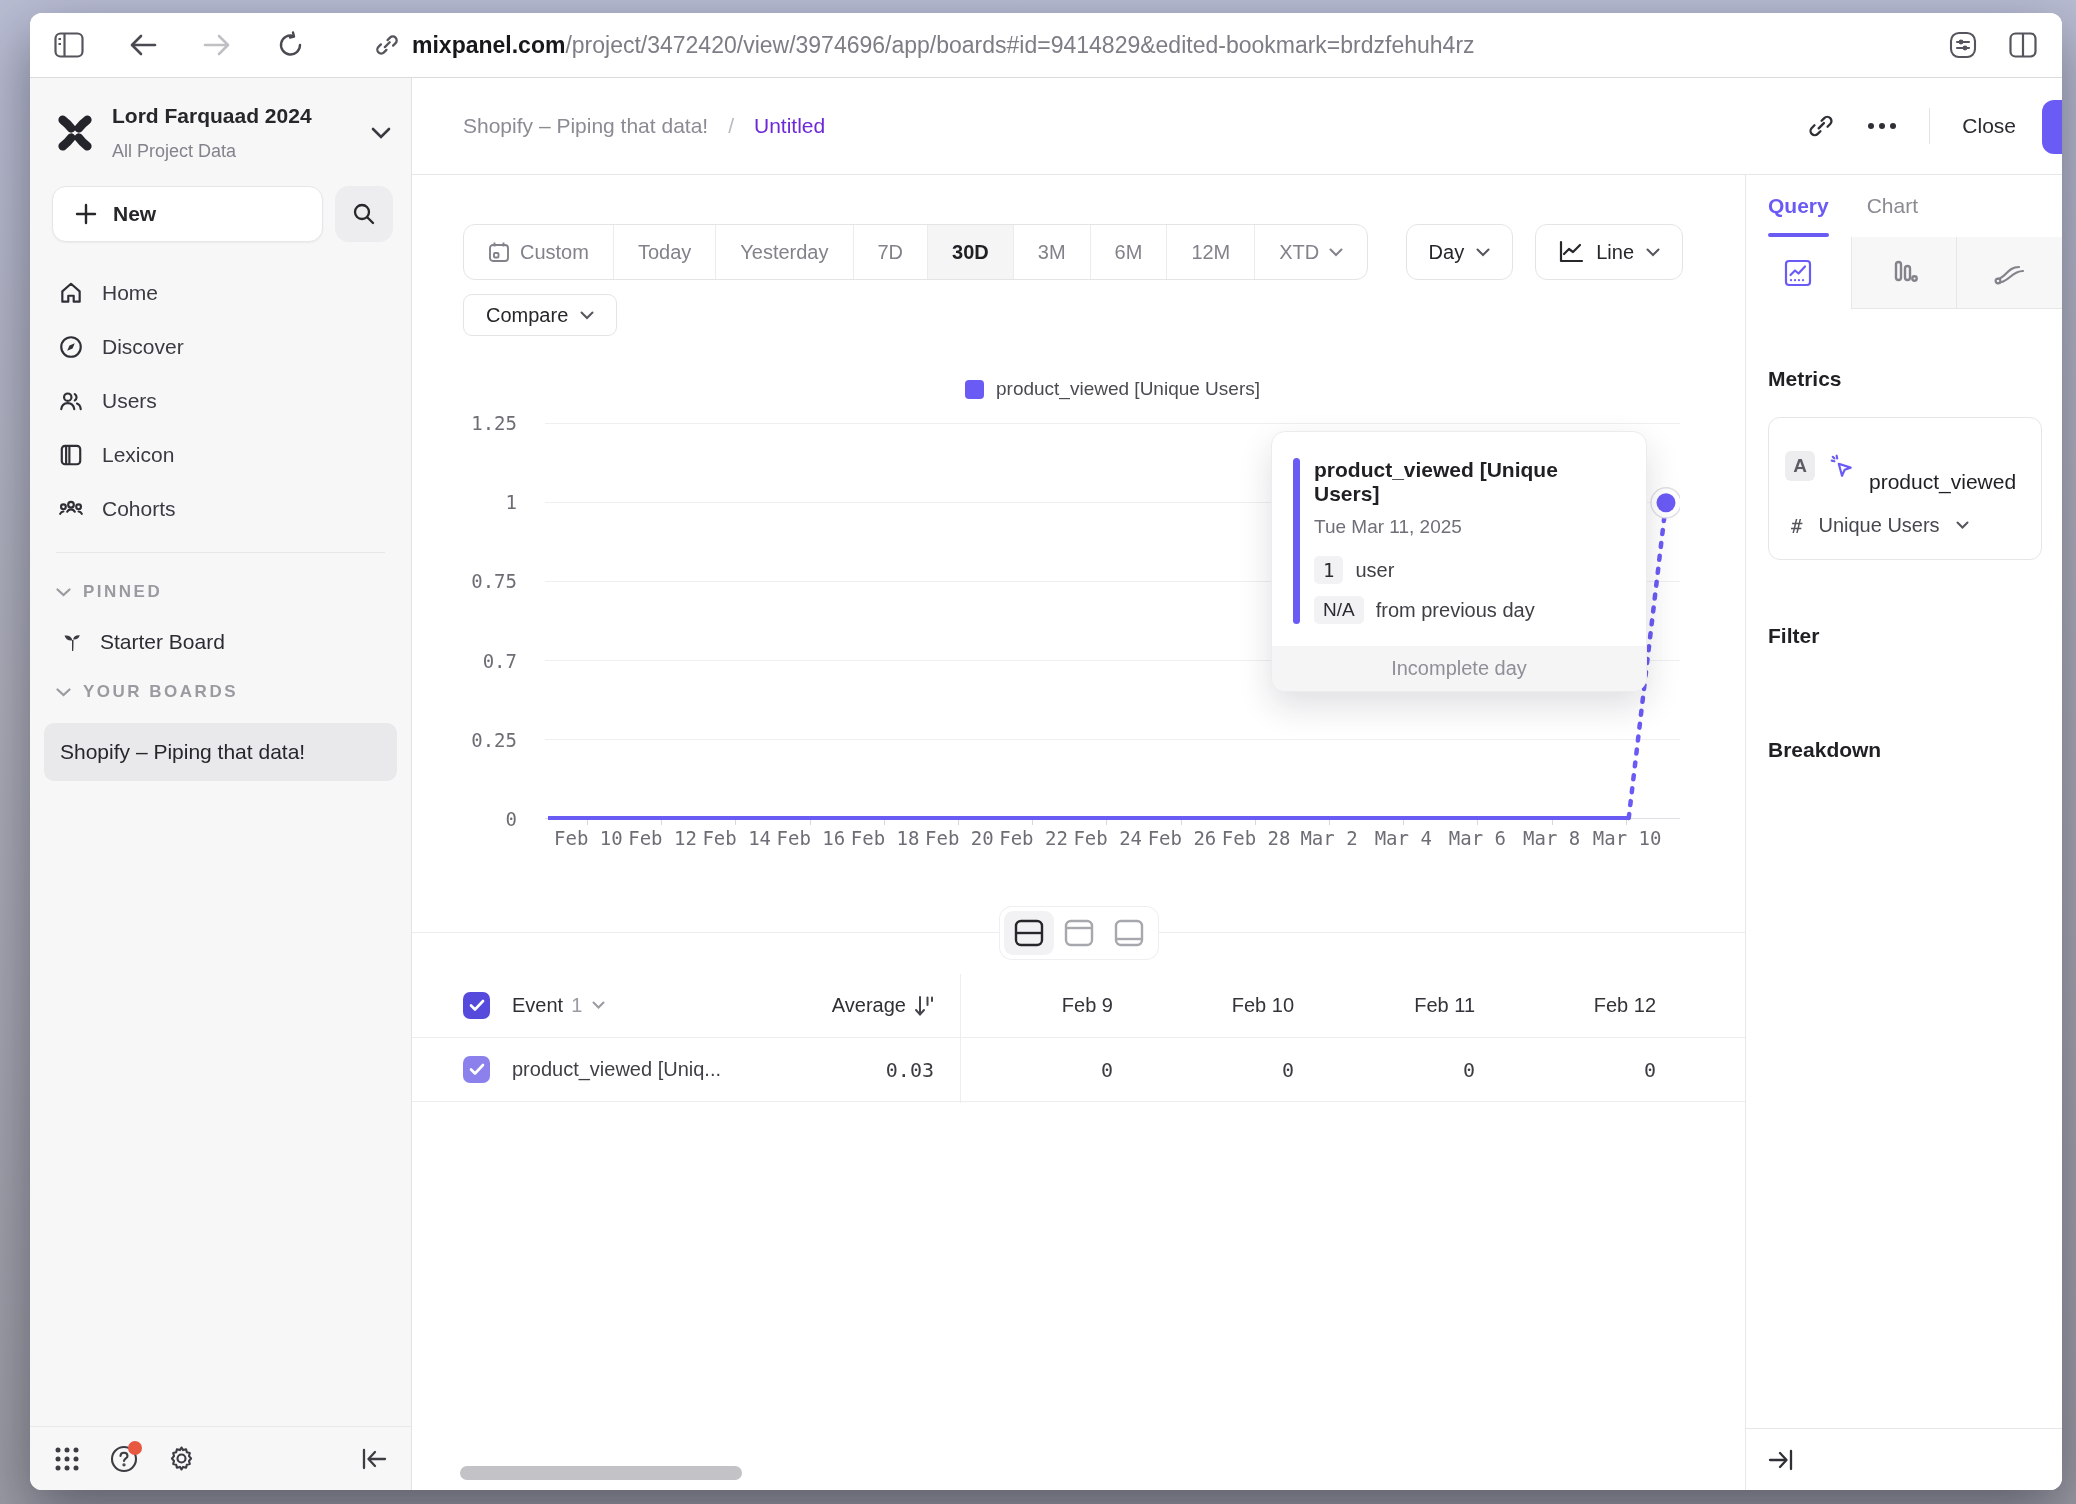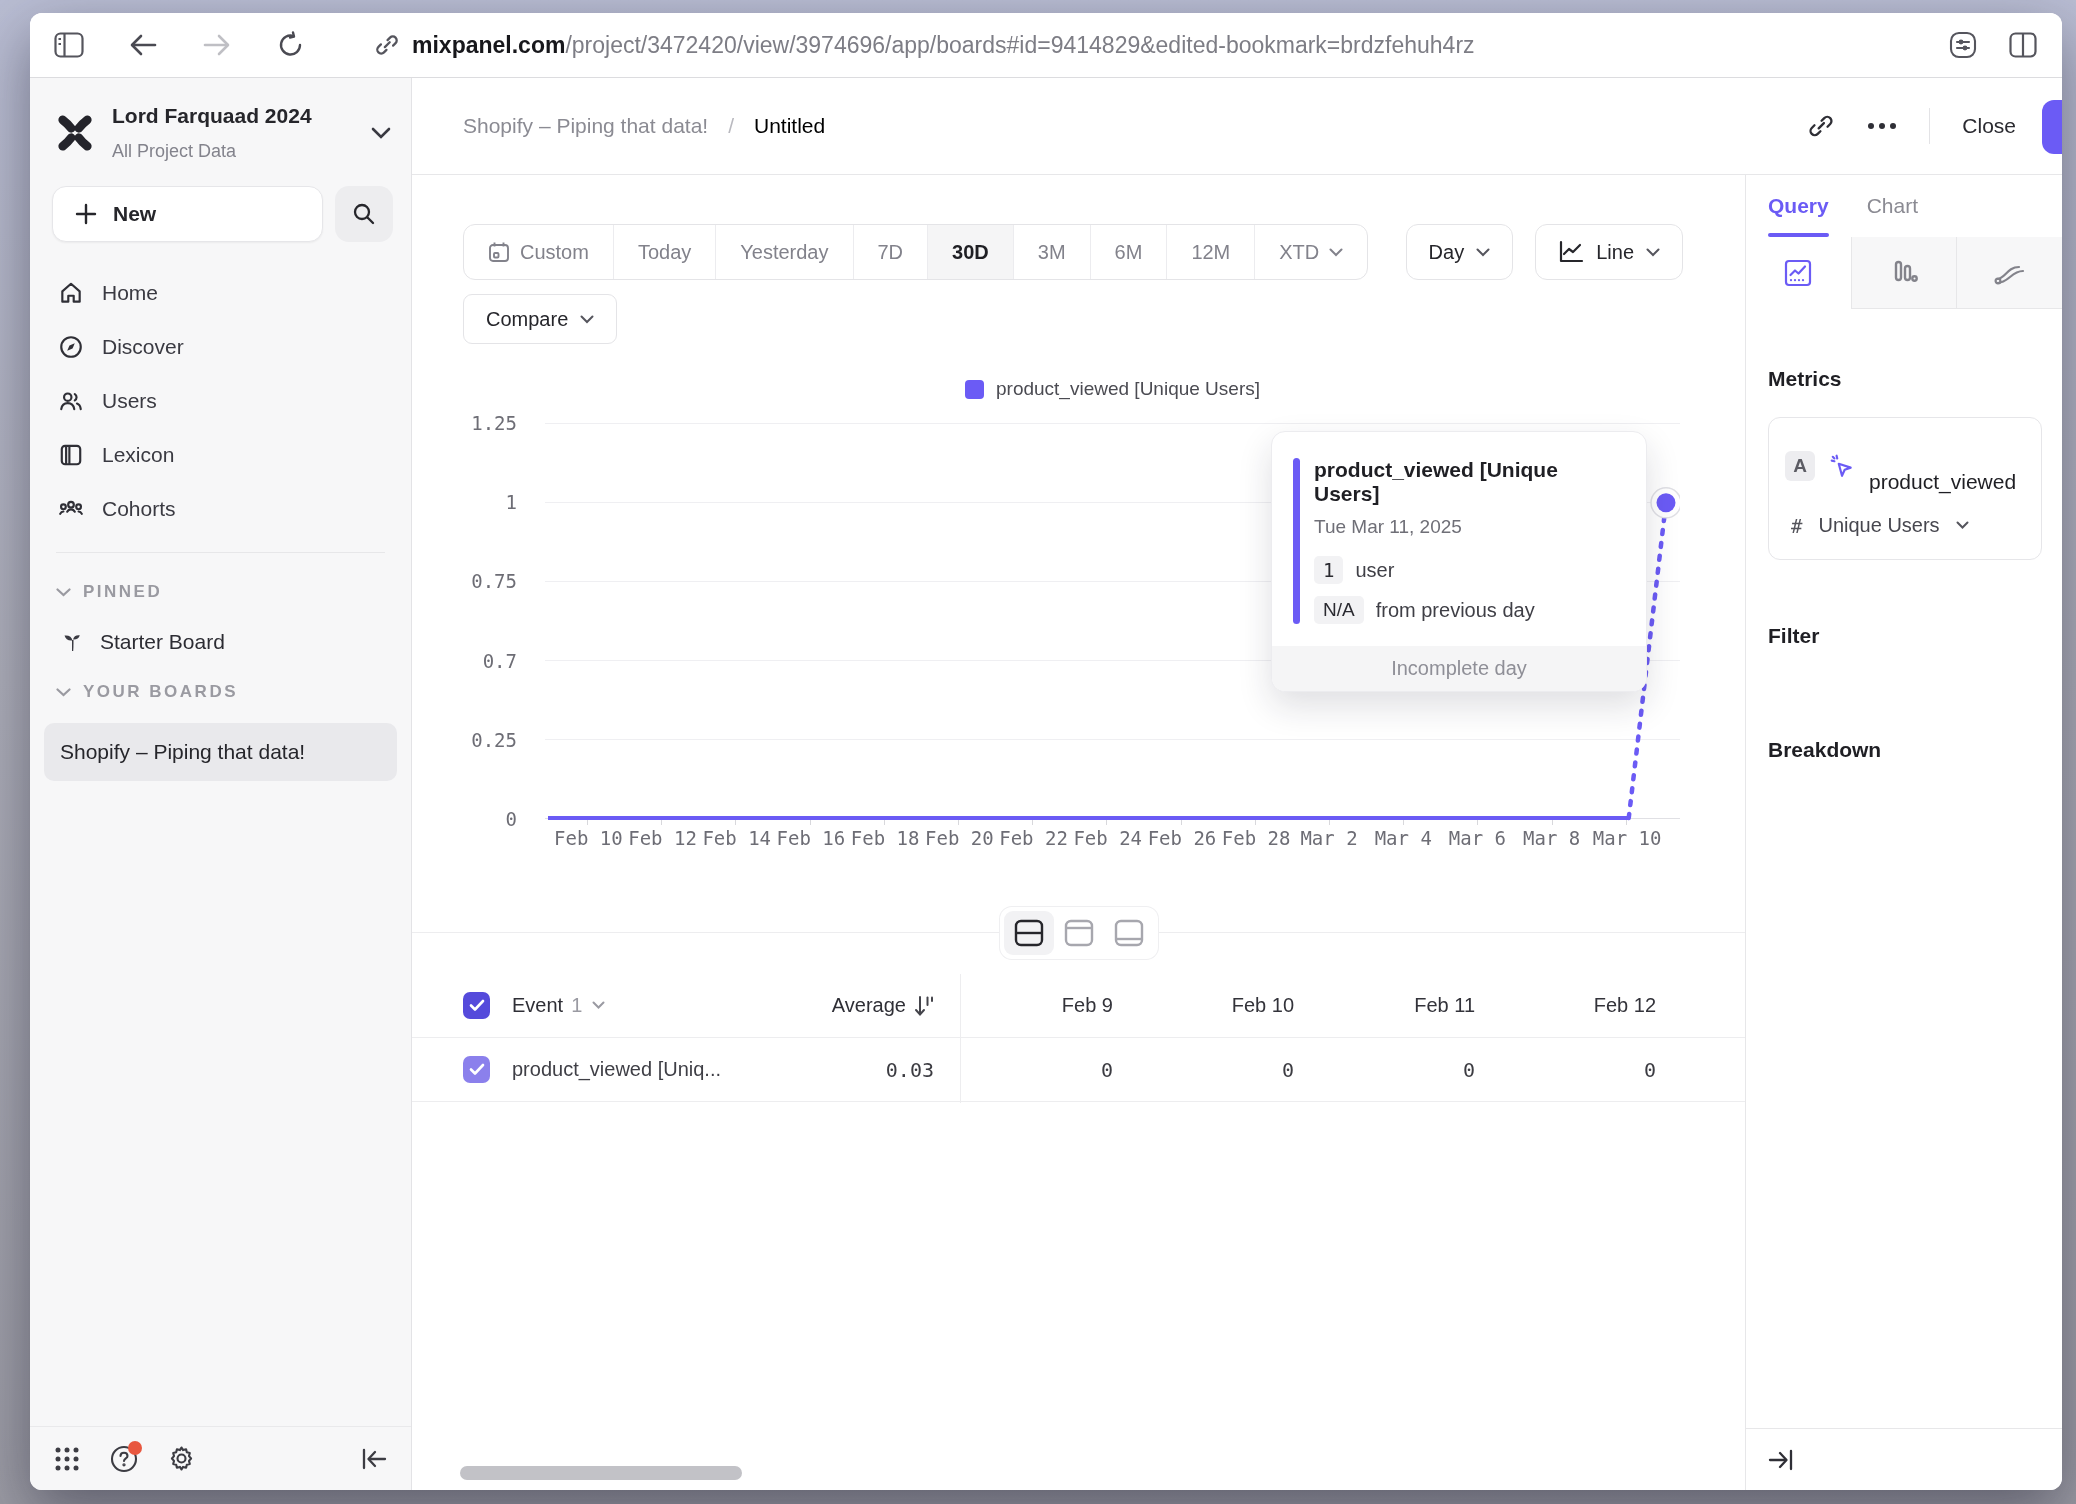--- a/index.html
+++ b/index.html
@@ -58,21 +58,21 @@
   .red-dot { position:absolute; right:-4px; top:-4px; width:14px; height:14px;
     border-radius:50%; background:#e8573f; }
   .collapse-btn { margin-left:auto; }
 
   
   .doc-header { height:97px; flex:none; border-bottom:1px solid #e7e7e9; display:flex;
     align-items:center; padding-left:51px; position:relative; background:#fff; }
   .crumbs { display:flex; align-items:center; gap:20px; font-size:21px; }
   .crumb-board { color:#8b8b93; }
   .crumb-sep { color:#b9b9bf; }
-  .crumb-cur { color:#000000; }
+  .crumb-cur { color:#6d28d9; }
   .hdr-actions { margin-left:auto; display:flex; align-items:center; gap:32px; padding-right:46px; }
   .vdiv { width:1px; height:36px; background:#e3e3e6; }
   .close-lbl { font-size:21px; color:#2a2a30; }
   .purple-stub { position:absolute; right:0; top:22px; width:20px; height:54px;
     background:var(--accent); border-radius:12px 0 0 12px; }
 
   
   .content-row { flex:1; display:flex; min-height:0; }
   .main { flex:1; position:relative; background:#fff; min-width:0; overflow:hidden; }
 
@@ -80,21 +80,21 @@
   .toolbar { position:absolute; left:51px; top:49px; right:62px; display:flex; }
   .segmented { display:flex; border:1px solid #e4e4e7; border-radius:12px; height:56px;
     overflow:hidden; background:#fff; }
   .seg { display:flex; align-items:center; gap:10px; padding:0 24px; font-size:20px;
     color:#82828b; border-left:1px solid #ececef; white-space:nowrap; }
   .seg:first-child { border-left:none; }
   .seg.active { color:#1f1f24; font-weight:700; background:#f5f5f6; }
   .right-controls { margin-left:auto; display:flex; gap:22px; }
   .drop-btn { height:56px; border:1px solid #e4e4e7; border-radius:12px; background:#fff;
     display:flex; align-items:center; gap:12px; padding:0 22px; font-size:20px; color:#26262b; }
-  .compare-btn { position:absolute; left:51px; top:119px; height:50px; border:1px solid #e4e4e7;
+  .compare-btn { position:absolute; left:51px; top:119px; height:42px; border:1px solid #e4e4e7;
     border-radius:9px; display:flex; align-items:center; gap:12px; padding:0 22px;
     font-size:20px; color:#26262b; background:#fff; }
 
   
   .legend { position:absolute; left:133px; top:203px; width:1135px; display:flex;
     justify-content:center; align-items:center; gap:12px; }
   .legend-swatch { width:19px; height:19px; border-radius:4px; background:var(--accent); }
   .legend-label { font-size:19px; color:#4b4b52; }
   .plot { position:absolute; left:133px; top:248px; width:1135px; height:396px; }
   .gridlines { position:absolute; inset:0; display:flex; flex-direction:column;

